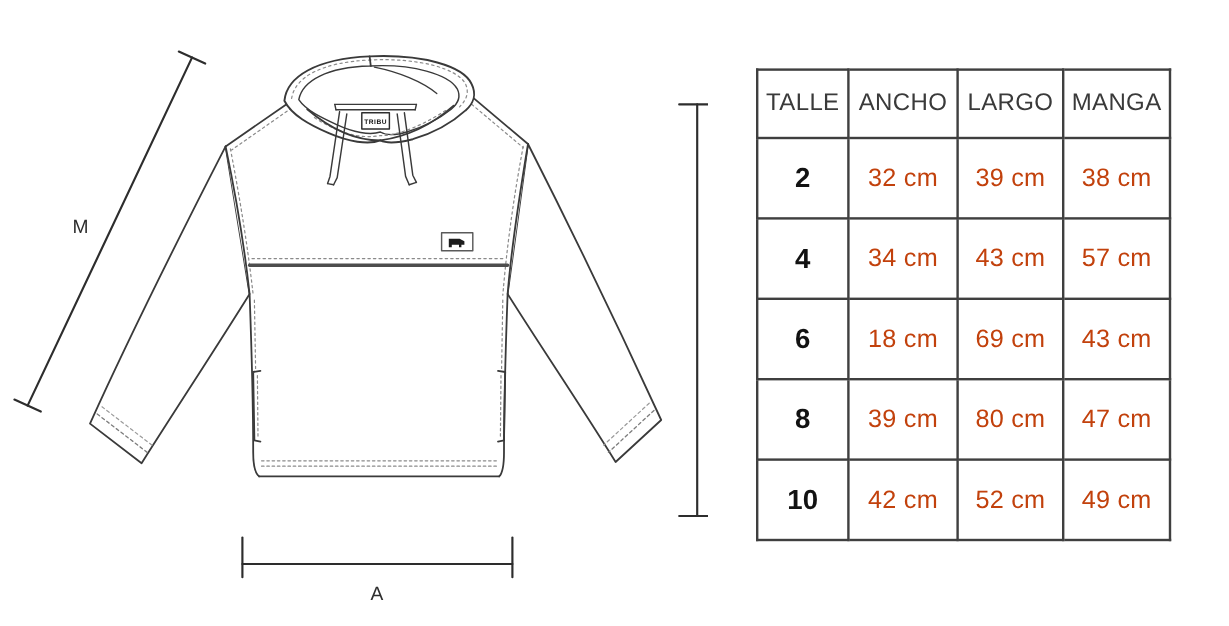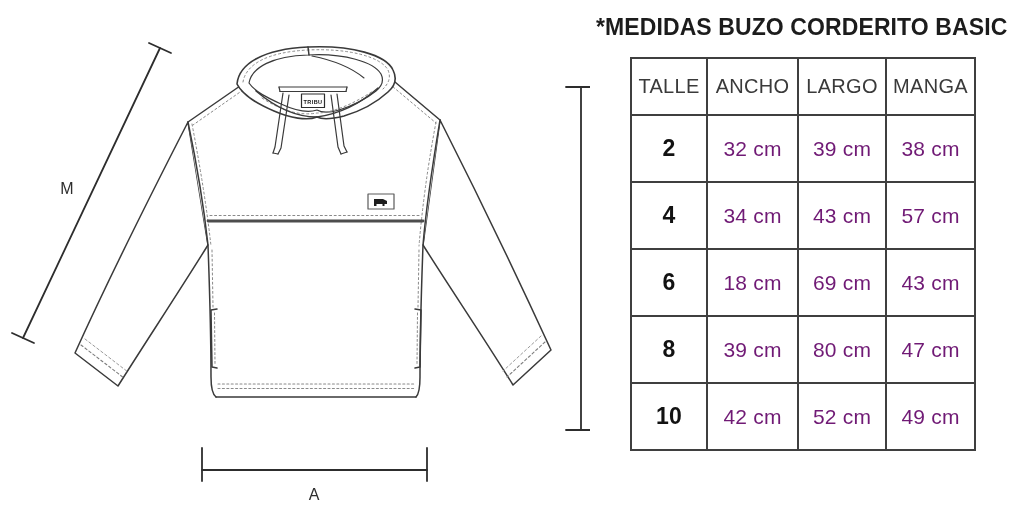--- a/index.html
+++ b/index.html
@@ -11,21 +11,21 @@
          font-size:23px;font-weight:700;color:#1c1c1c;letter-spacing:.1px;
          white-space:nowrap;}
   table.sizetable{position:absolute;left:630px;top:57px;border-collapse:collapse;
                   table-layout:fixed;}
   .sizetable col.c1{width:76px}.sizetable col.c2{width:91px}
   .sizetable col.c3{width:88px}.sizetable col.c4{width:89px}
   .sizetable th,.sizetable td{border:2px solid #3f3f3f;text-align:center;
                   vertical-align:middle;padding:4px;background:#fff;}
   .sizetable th{height:47px;font-weight:400;font-size:20px;color:#3a3a3a;
                 letter-spacing:.3px;}
-  .sizetable td{height:57px;font-size:21px;color:#701a75;letter-spacing:.2px;}
+  .sizetable td{height:57px;font-size:21px;color:#c2410c;letter-spacing:.2px;}
   .sizetable td.size{font-size:23px;font-weight:700;color:#121212;}
   .footnote{position:absolute;left:632px;top:482px;font-size:15px;color:#4a4a4a;
             letter-spacing:.2px;}
   svg text.measure{font-family:"Liberation Sans",sans-serif;font-size:16px;
             fill:#2e2e2e;}
   svg text.tag{font-family:"Liberation Sans",sans-serif;font-size:5.5px;
             font-weight:700;letter-spacing:.4px;fill:#101010;}
 </style>
 </head>
 <body>
@@ -140,21 +140,20 @@
           <path d="M 427,448 L 427,481"></path>
         </g>
       </g>
     </g>
 
     <text class="measure" x="67" y="194" text-anchor="middle">M</text>
     <text class="measure" x="594" y="247" text-anchor="start">L</text>
     <text class="measure" x="314" y="500" text-anchor="middle">A</text>
   </svg>
 
-  <div class="title">*MEDIDAS BUZO CORDERITO BASIC</div>
 
   <table class="sizetable">
     <colgroup>
         <col class="c1">
         <col class="c2">
         <col class="c3">
         <col class="c4">
       </colgroup>
     <thead>
       <tr>

